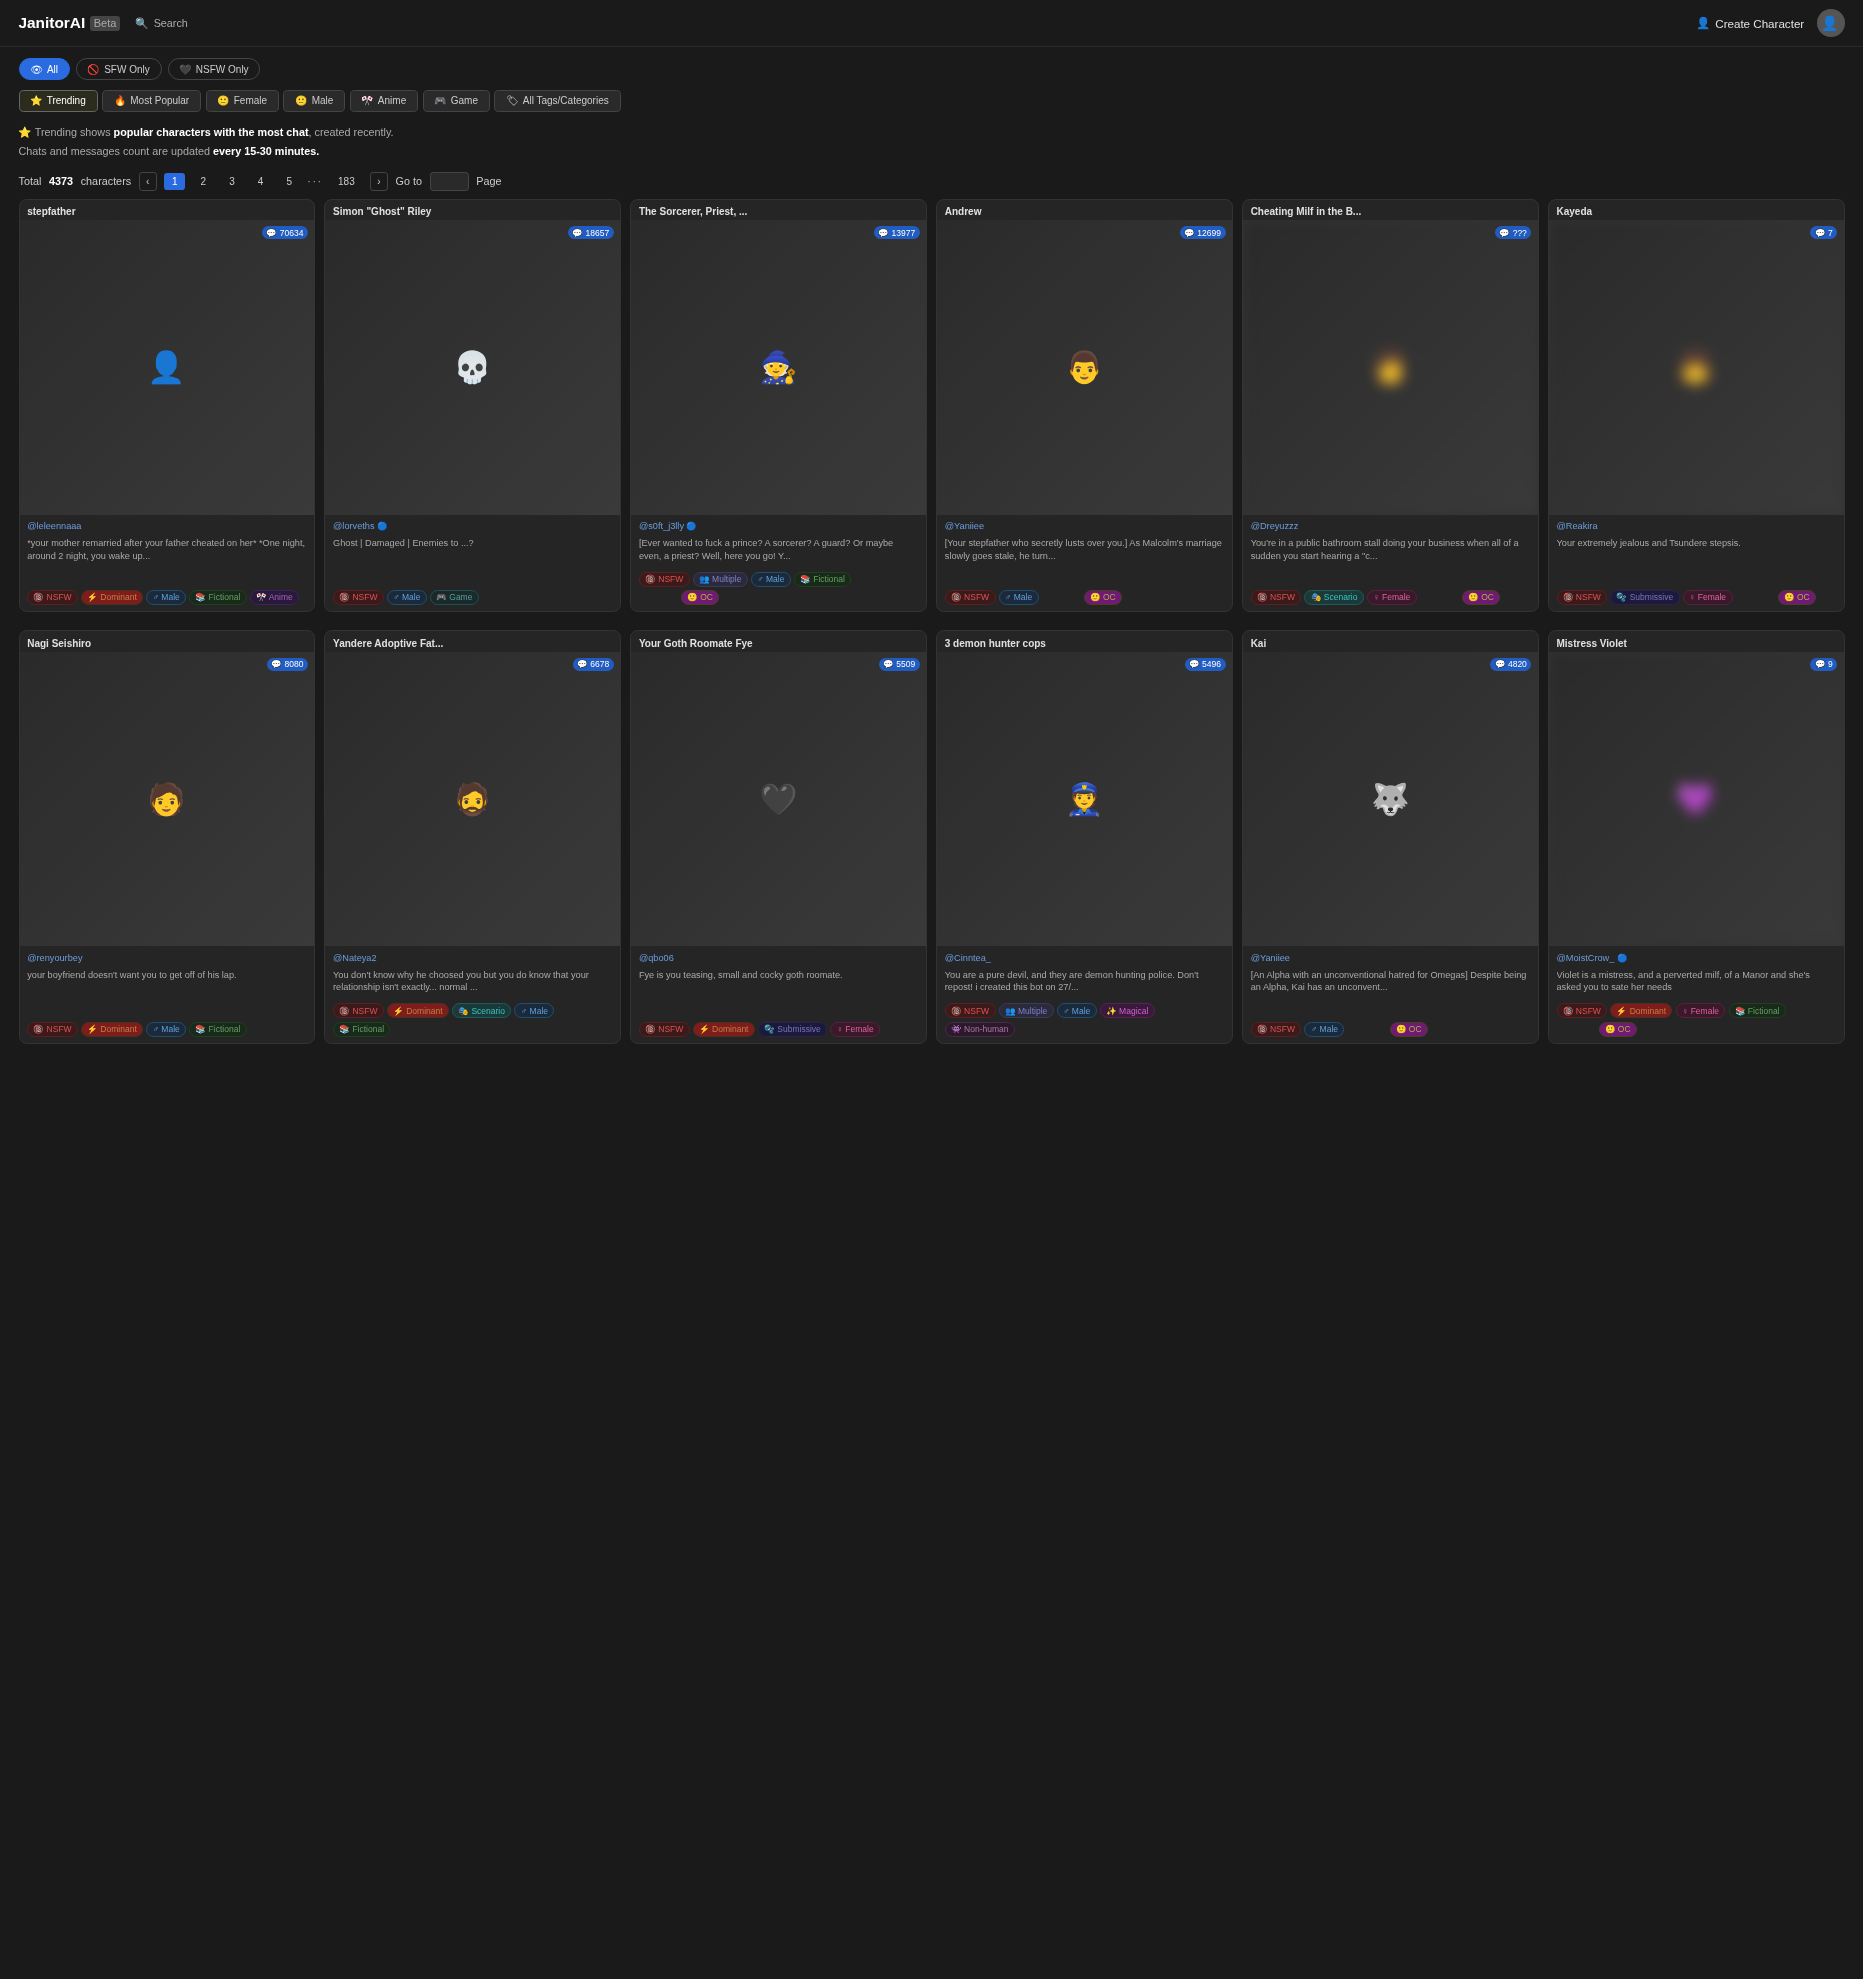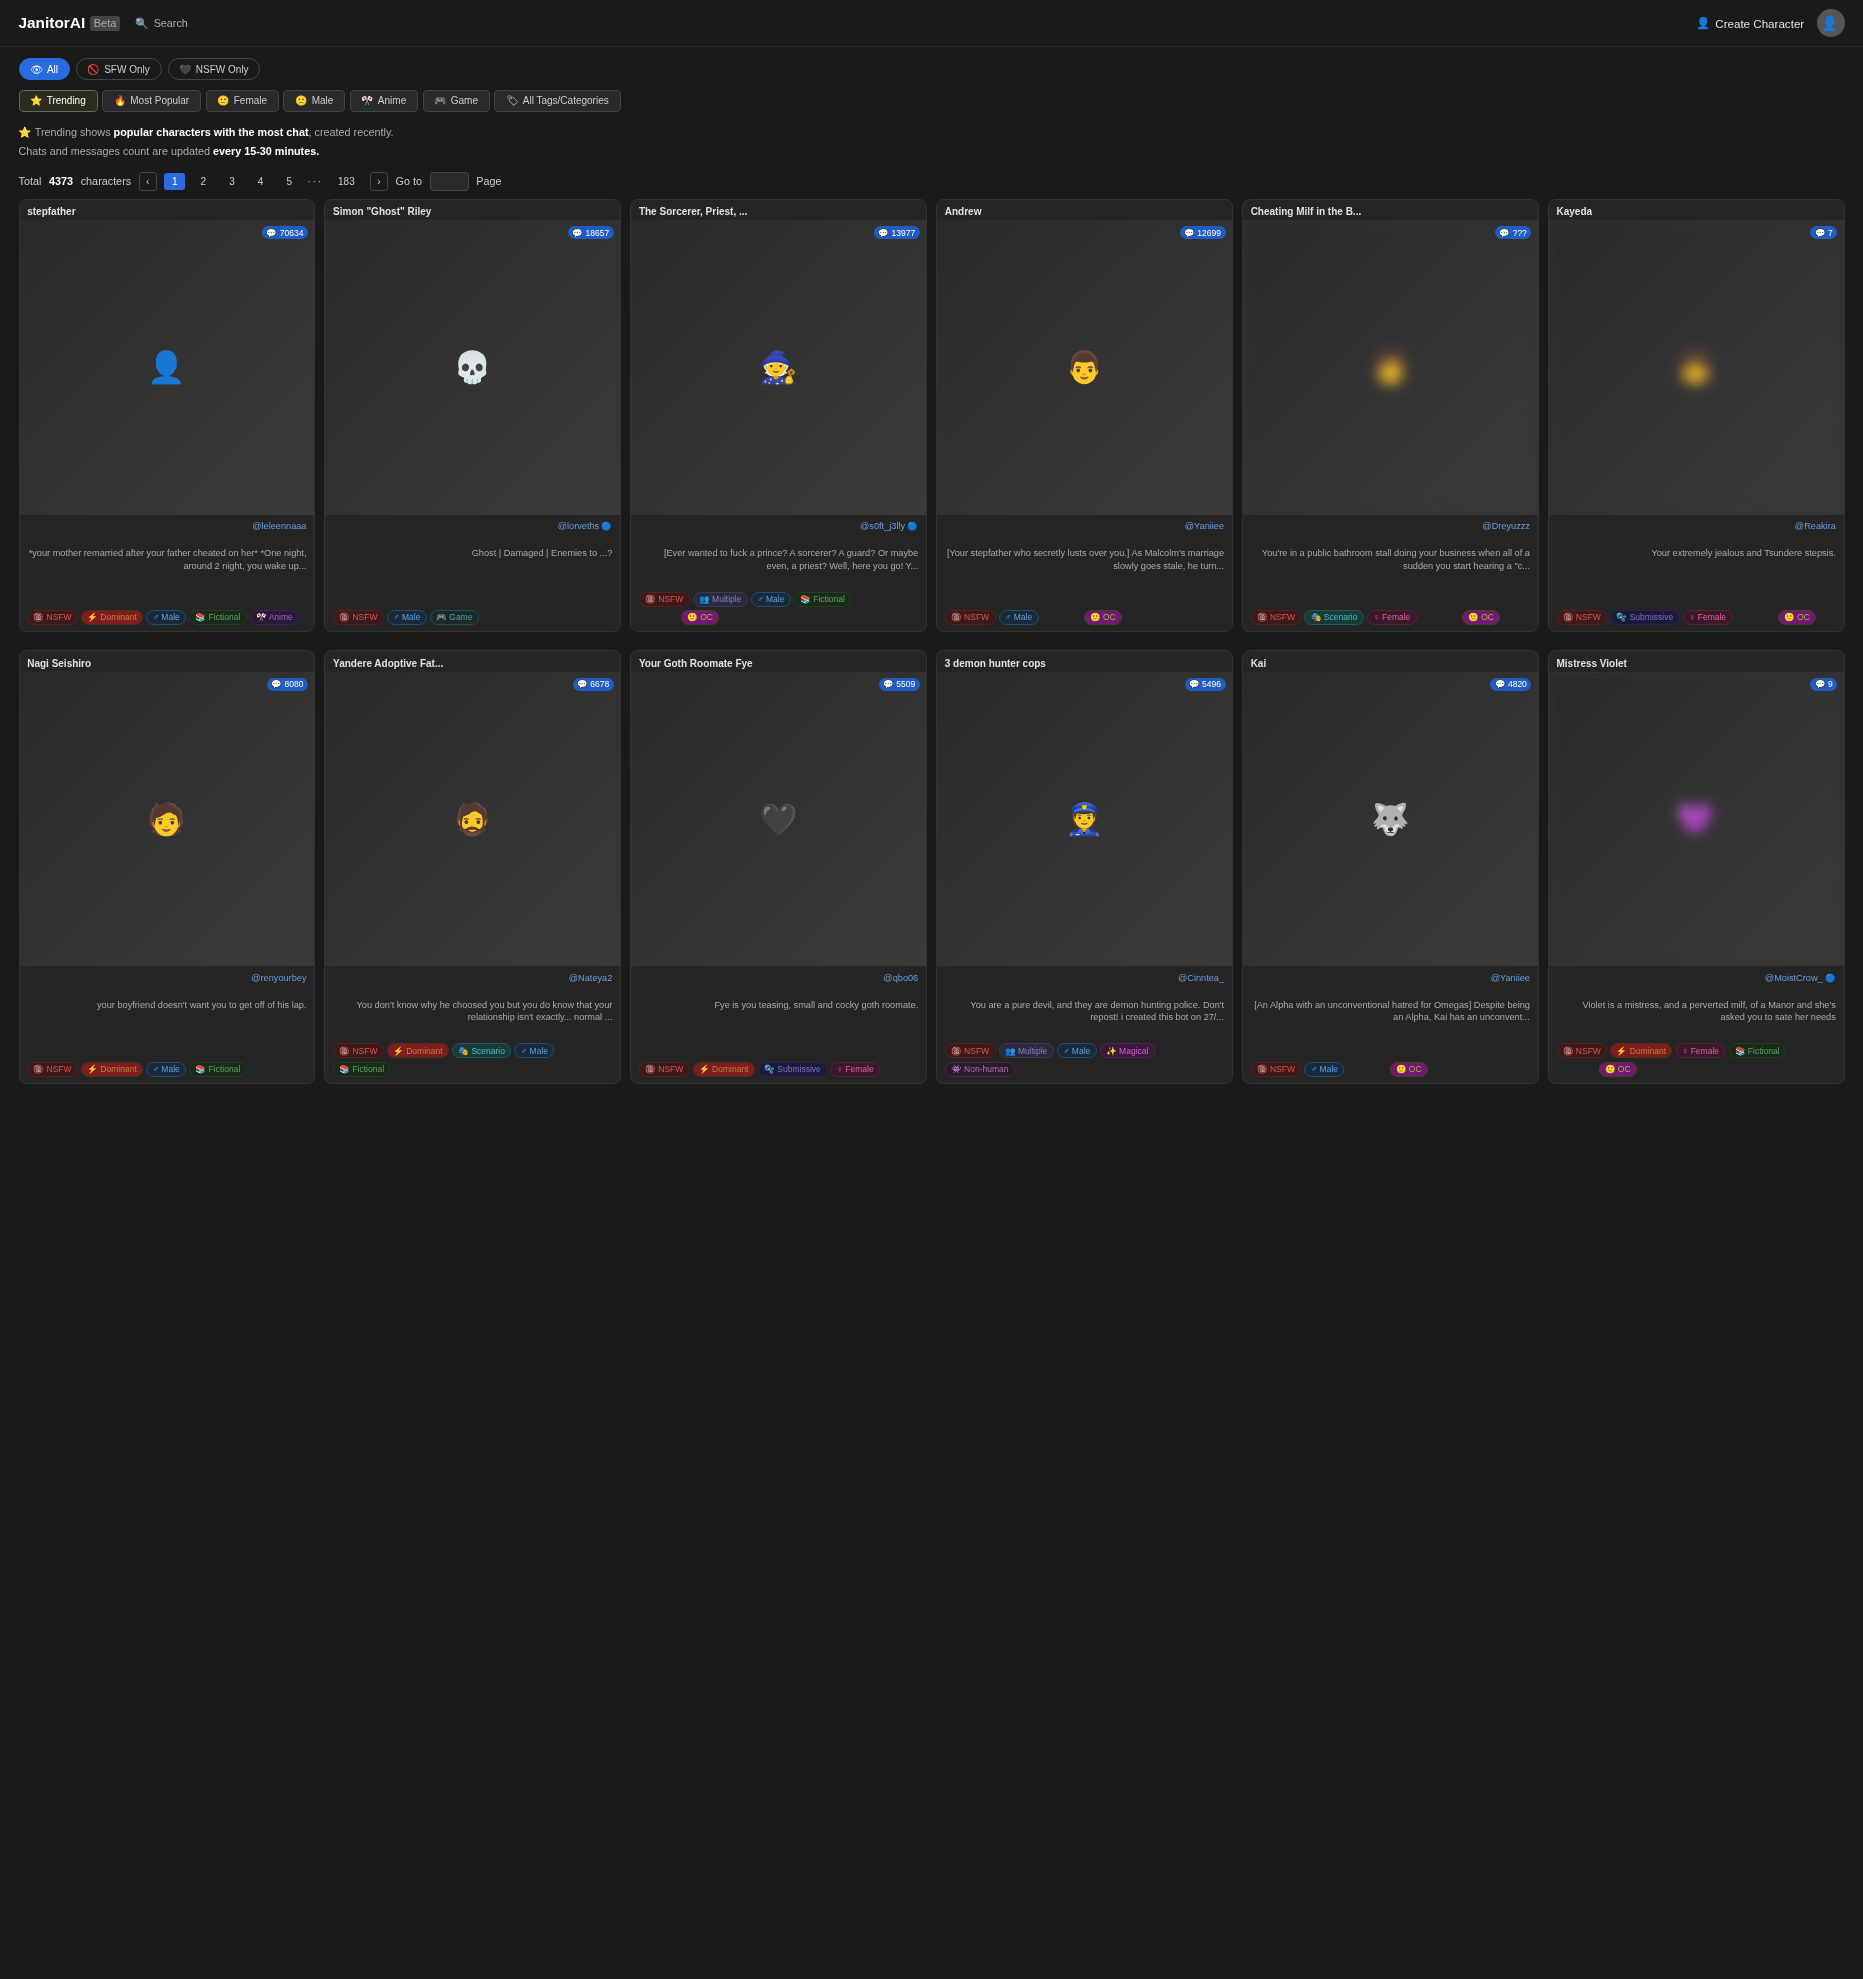--- a/index.html
+++ b/index.html
@@ -227,22 +227,21 @@
       gap: 2.3px;
     }
     .blurred {
       filter: blur(6.2px);
     }
     .card-body {
       padding: 6.2px 7.7px;
       flex: 1;
       display: flex;
       flex-direction: column;
-      gap: 16px;
-      text-align: right;
+      gap: 6px;
     }
     .card-author {
       font-size: 9.2px;
       color: #6a9ee0;
     }
     .card-desc {
       font-size: 9.2px;
       color: #aaa;
       line-height: 1.4;
       flex: 1;

